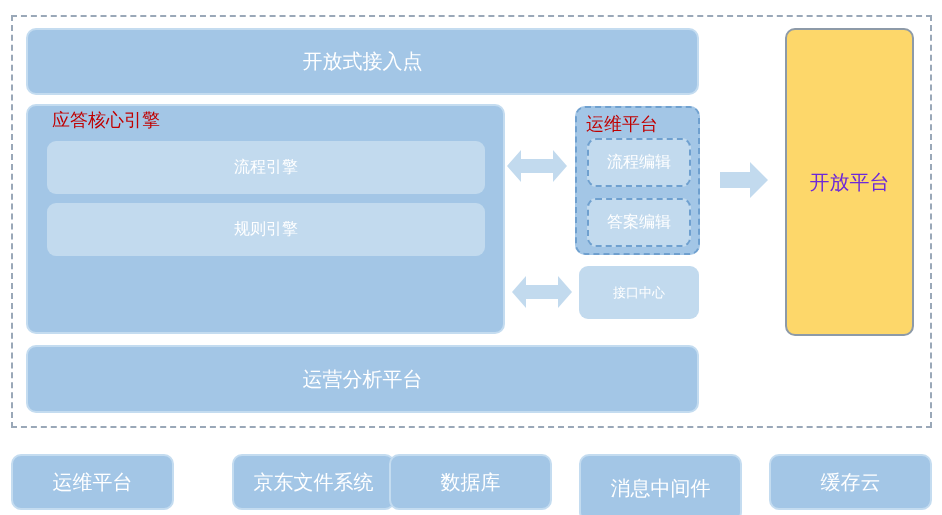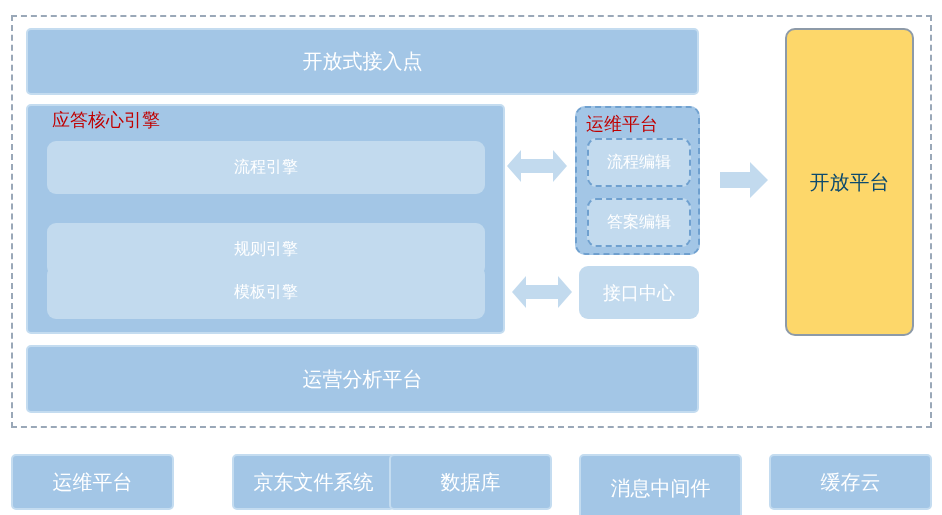--- a/index.html
+++ b/index.html
@@ -1,62 +1,61 @@
 <!DOCTYPE html>
 <html><head>
 <meta charset="utf-8">
 <style>
   html, body { margin: 0; padding: 0; background: #ffffff; }
   body { width: 942px; height: 515px; position: relative; overflow: hidden;
          font-family: "DejaVu Sans", "Liberation Sans", sans-serif; }
   .abs { position: absolute; box-sizing: border-box; }
   .outer { left: 11px; top: 15px; width: 921px; height: 413px;
            border: 2px dashed #9aa8b8; border-style: dashed; }
-  .blk { background: #a3c6e6; border: 2px solid #c4dcf0; border-radius: 5px;
+  .blk { background: #a3c6e6; border: 2px solid #c4dcf0; border-radius: 10px;
          color: #ffffff; display: flex; align-items: center; justify-content: center;
          font-size: 20px; }
   .inner { background: #c2daee; border: none; border-radius: 9px; color: #ffffff;
            display: flex; align-items: center; justify-content: center; font-size: 16px; }
   .redlabel { color: #c00000; font-size: 18px; }
   .ops { background: #a3c6e6; border: 2px dashed #6fa0cf; border-radius: 10px; }
   .opsitem { background: #c2daee; border: 2px dashed #6fa0cf; border-radius: 9px;
              color: #ffffff; display: flex; align-items: center; justify-content: center; font-size: 16px; }
   .openplat { background: #fdd76a; border: 2px solid #8d9aa8; border-radius: 10px;
-              color: #0c4a6e; display: flex; align-items: center; justify-content: center; font-size: 20px; }
+              color: #6d28d9; display: flex; align-items: center; justify-content: center; font-size: 20px; }
   svg.arrow { position: absolute; }
 </style>
 </head>
 <body>
 
 <div class="abs outer"></div>
 
 <div class="abs blk" style="left:26px;top:28px;width:673px;height:67px;">开放式接入点</div>
 
 <div class="abs blk" style="left:26px;top:104px;width:479px;height:230px;display:block;">
   <div class="abs redlabel" style="left:24px;top:2px;">应答核心引擎</div>
   <div class="abs inner" style="left:19px;top:35px;width:438px;height:53px;">流程引擎</div>
-  <div class="abs inner" style="left:19px;top:97px;width:438px;height:53px;margin-top:20px;">规则引擎</div>
-  <div class="abs inner" style="left:19px;top:160px;width:438px;height:53px;">模板引擎</div>
+  <div class="abs inner" style="left:19px;top:97px;width:438px;height:53px;">规则引擎</div>
 </div>
 
 <svg class="arrow" style="left:507px;top:148px;" width="60" height="36" viewBox="0 0 60 36">
   <polygon points="0,18 14,2 14,11 46,11 46,2 60,18 46,34 46,25 14,25 14,34" fill="#c2daee"></polygon>
 </svg>
 
 <svg class="arrow" style="left:512px;top:274px;" width="60" height="36" viewBox="0 0 60 36">
   <polygon points="0,18 14,2 14,11 46,11 46,2 60,18 46,34 46,25 14,25 14,34" fill="#c2daee"></polygon>
 </svg>
 
 <div class="abs ops" style="left:575px;top:106px;width:125px;height:149px;">
   <div class="abs redlabel" style="left:9px;top:4px;">运维平台</div>
   <div class="abs opsitem" style="left:10px;top:90px;width:104px;height:49px;">答案编辑</div>
   <div class="abs opsitem" style="left:10px;top:30px;width:104px;height:49px;">流程编辑</div>
 </div>
 
-<div class="abs inner" style="left:579px;top:266px;width:120px;height:53px;font-size:18px;">接口中心</div>
+<div class="abs inner" style="left:579px;top:266px;width:120px;height:53px;font-size:13px;">接口中心</div>
 
 <svg class="arrow" style="left:720px;top:162px;" width="48" height="36" viewBox="0 0 48 36">
   <polygon points="0,10 30,10 30,0 48,18 30,36 30,26 0,26" fill="#c2daee"></polygon>
 </svg>
 
 <div class="abs openplat" style="left:785px;top:28px;width:129px;height:308px;">开放平台</div>
 
 <div class="abs blk" style="left:26px;top:345px;width:673px;height:68px;">运营分析平台</div>
 
 <div class="abs blk" style="left:11px;top:454px;width:163px;height:56px;">运维平台</div>

